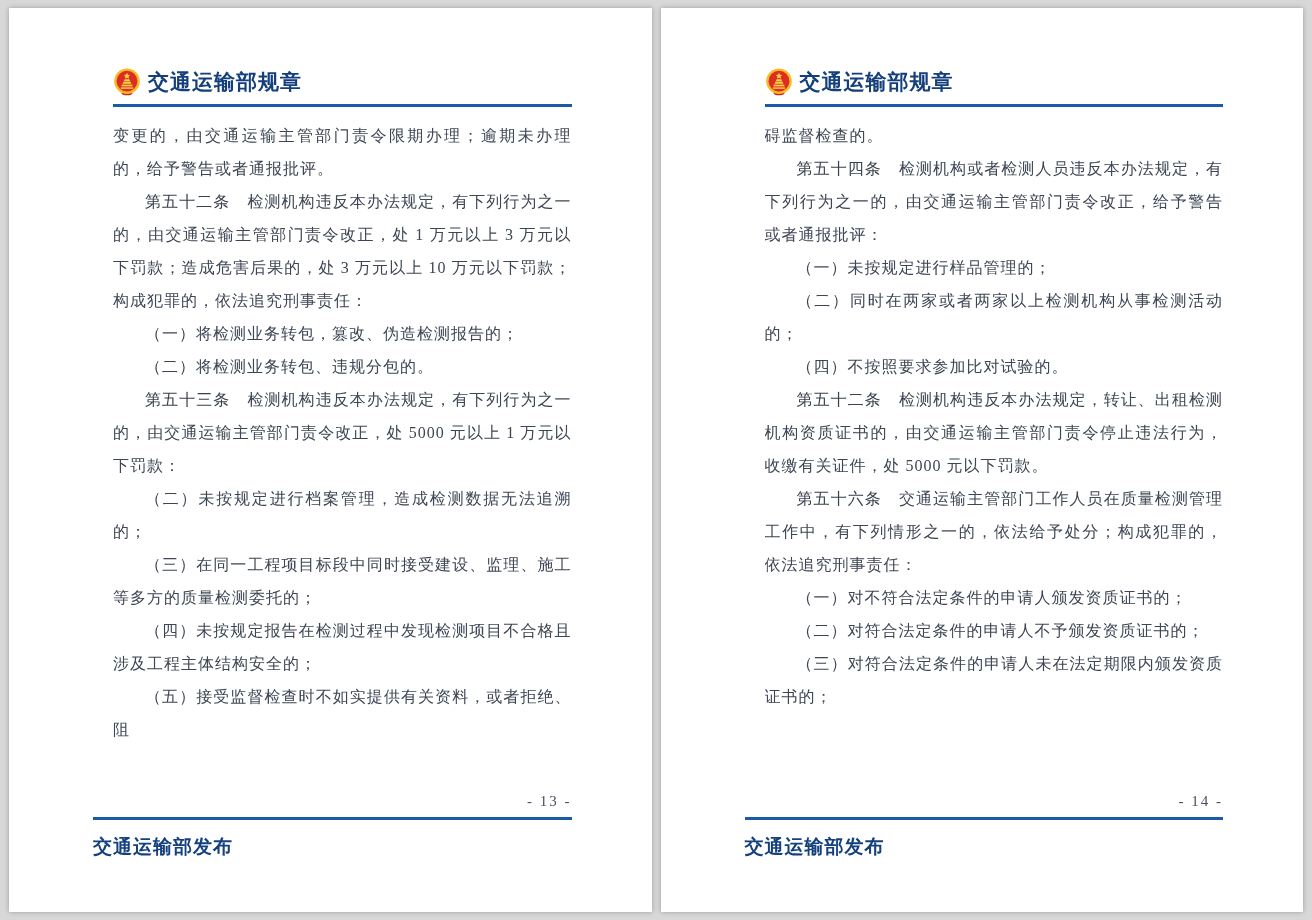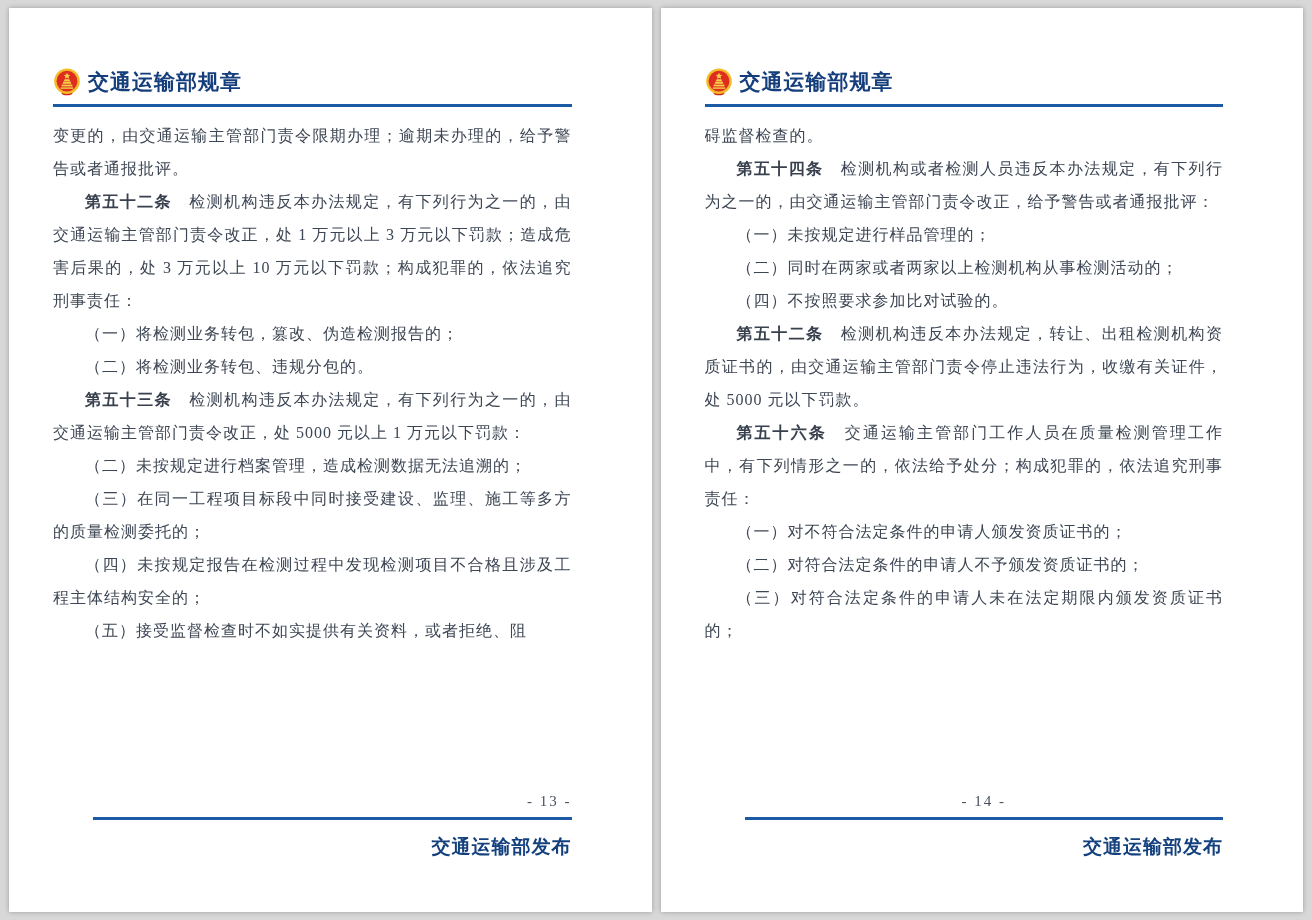--- a/index.html
+++ b/index.html
@@ -13,21 +13,21 @@
     display: flex;
     gap: 9px;
     padding: 8px 9px;
     width: 100%; height: 100%;
   }
   .page {
     position: relative;
     flex: 1 1 0;
     background: #ffffff;
     box-shadow: 0 0 5px rgba(0,0,0,0.28);
-    padding: 60px 80px 0 44px;
+    padding: 60px 80px 0 104px;
     overflow: hidden;
   }
   .page-header {
     display: flex;
     align-items: center;
     gap: 7px;
   }
   .emblem { width: 28px; height: 28px; flex: 0 0 auto; }
   .header-title {
     font-family: "Liberation Sans", sans-serif;
@@ -48,35 +48,35 @@
     overflow: hidden;
     font-size: 16px;
     line-height: 33px;
     letter-spacing: 1px;
     color: #3d4654;
     text-align: justify;
     text-justify: inter-character;
   }
   .page-body p { margin: 0; }
   .page-body p.indent { text-indent: 2em; }
-  .page-body b { font-weight: bold; color: #39414e; }
+  .page-body b { font-weight: normal; color: #39414e; }
   .page-footer {
     position: absolute;
     left: 84px; right: 80px; bottom: 52px;
   }
   .page-number {
     font-size: 15px;
     letter-spacing: 2px;
     color: #475062;
     margin-bottom: 7px;
   }
   .footer-rule { height: 3px; background: #1b5aa4; }
   .publisher {
     margin-top: 14px;
-    text-align: right;
+    text-align: left;
     font-family: "Liberation Sans", sans-serif;
     font-weight: bold;
     font-size: 19px;
     letter-spacing: 1px;
     color: #14417e;
   }
 </style>
 </head>
 <body>
 
@@ -136,19 +136,19 @@
         <p class="indent">（一）未按规定进行样品管理的；</p>
         <p class="indent">（二）同时在两家或者两家以上检测机构从事检测活动的；</p>
         <p class="indent">（四）不按照要求参加比对试验的。</p>
         <p class="indent"><b>第五十二条</b>　检测机构违反本办法规定，转让、出租检测机构资质证书的，由交通运输主管部门责令停止违法行为，收缴有关证件，处 5000 元以下罚款。</p>
         <p class="indent"><b>第五十六条</b>　交通运输主管部门工作人员在质量检测管理工作中，有下列情形之一的，依法给予处分；构成犯罪的，依法追究刑事责任：</p>
         <p class="indent">（一）对不符合法定条件的申请人颁发资质证书的；</p>
         <p class="indent">（二）对符合法定条件的申请人不予颁发资质证书的；</p>
         <p class="indent">（三）对符合法定条件的申请人未在法定期限内颁发资质证书的；</p>
       </div>
     <div class="page-footer">
-      <div class="page-number" style="text-align: center;">- 14 -</div>
+      <div class="page-number" style="text-align: right;">- 14 -</div>
       <div class="footer-rule"></div>
       <div class="publisher">交通运输部发布</div>
     </div>
   </section>
 
 </div>
 
 </body></html>

